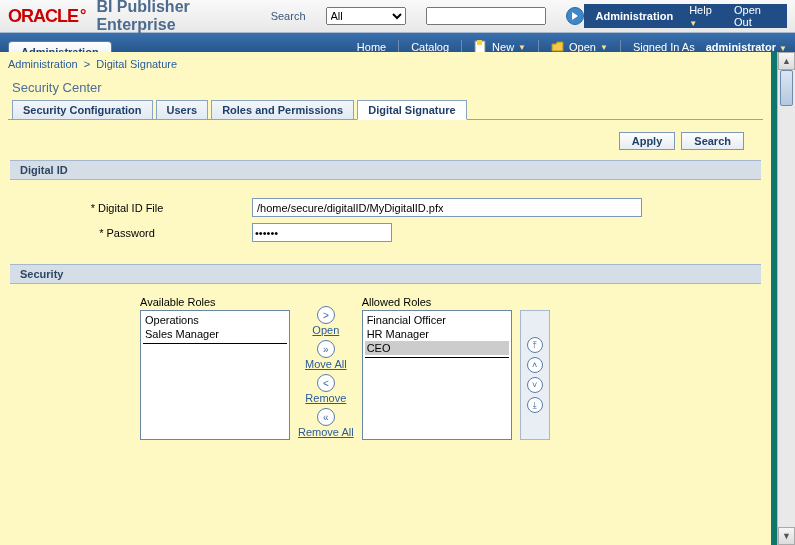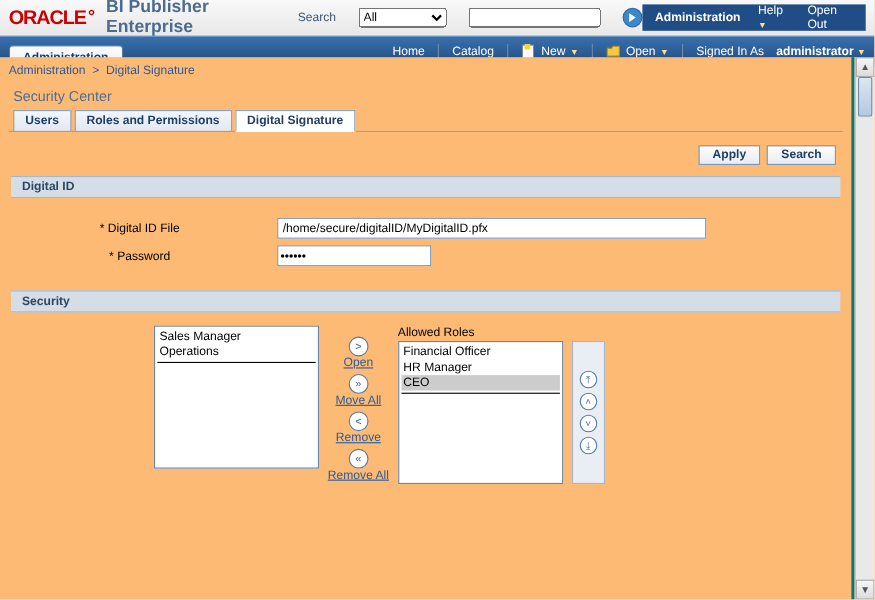--- a/index.html
+++ b/index.html
@@ -51,22 +51,22 @@
     font-size:11px;
   }
   .menu-right { position:absolute; right:8px; top:0; height:28px; display:flex; align-items:center; gap:12px; color:#fff; font-size:11px;}
   .menu-item { display:flex; align-items:center; gap:4px; cursor:pointer;}
   .menu-sep { width:1px; height:14px; background:#6d8bad;}
   .tri { font-size:8px; color:#ffe08a;}
   .content-wrap {
     position:absolute;
     top:52px; left:0; right:18px; bottom:0;
     overflow: hidden;
-    border-right:3px solid #0f766e;
-    background:#fdba74;
+    border-right:6px solid #0f766e;
+    background:#fef9c3;
   }
   .scrollbar {
     position:absolute; right:0; top:52px; bottom:0; width:18px;
     background:#e9e9e9; border-left:1px solid #bbb;
   }
   .sb-btn { height:18px; background:linear-gradient(#f6f6f6,#dcdcdc); border:1px solid #aaa; display:flex; align-items:center; justify-content:center; font-size:9px; color:#555;}
   .sb-thumb { position:absolute; top:18px; left:2px; right:2px; height:36px; background:linear-gradient(#dce6f2,#b4c8e0); border:1px solid #6d8bad; border-radius:2px;}
   .sb-bottom { position:absolute; bottom:0; left:0; right:0;}
   .bc { padding:6px 8px; color:#2a5b9b;}
   .bc a { color:#2a5b9b; text-decoration:none;}
@@ -82,21 +82,21 @@
     cursor:pointer;
     color:#1f3f66; font-weight:bold;
     font-size:11px;
     border-bottom:1px solid #8aa4c4;
   }
   .subtab.active {
     background:#fff;
     border-bottom:1px solid #fff;
   }
   .subtabs-line{ height:0; border-bottom:1px solid #8aa4c4; margin:0 8px;}
-  .btn-row { display:flex; justify-content:flex-end; gap:6px; padding:12px 14px 6px;}
+  .btn-row { display:flex; justify-content:flex-end; gap:6px; padding:12px 27px 6px;}
   .btn {
     background:linear-gradient(#fdfdfd,#e7ecf3);
     border:1px solid #7d98b9;
     padding:2px 12px;
     font-size:11px; font-weight:bold; color:#1f3f66;
     cursor:pointer;
   }
   .section-hdr {
     background:#d5dde7;
     border-top:1px solid #a6b8cf;
@@ -221,20 +221,21 @@
 <div class="content-wrap">
   <div class="bc">
     <a href="#">Administration</a>
     &nbsp;&gt;&nbsp;
     <span class="current">Digital Signature</span>
   </div>
 
   <div class="sec-title">Security Center</div>
 
   <div class="subtabs">
+    <div class="subtab">Security Configuration</div>
     <div class="subtab">Users</div>
     <div class="subtab">Roles and Permissions</div>
     <div class="subtab active">Digital Signature</div>
   </div>
   <div class="subtabs-line"></div>
 
   <div class="btn-row">
     <button class="btn">Apply</button>
     <button class="btn">Search</button>
   </div>
@@ -246,23 +247,24 @@
     <input class="txt" value="/home/secure/digitalID/MyDigitalID.pfx" style="">
     <div class="lbl">* Password</div>
     <input class="pwd" type="text" value="••••••" style="">
   </div>
 
   <div class="section-hdr">Security</div>
 
   <div class="shuttle">
 
     <div class="col">
+      <div class="col-title">Available Roles</div>
       <div class="listbox">
+        <div class="opt">Operations</div>
         <div class="opt">Sales Manager</div>
-        <div class="opt">Operations</div>
         <div class="opt hr"></div>
       </div>
     </div>
 
     <div class="shuttle-ctrl">
       <div class="circ">&gt;</div>
       <div class="lnk">Open</div>
       <div class="circ">»</div>
       <div class="lnk">Move All</div>
       <div class="circ">&lt;</div>

